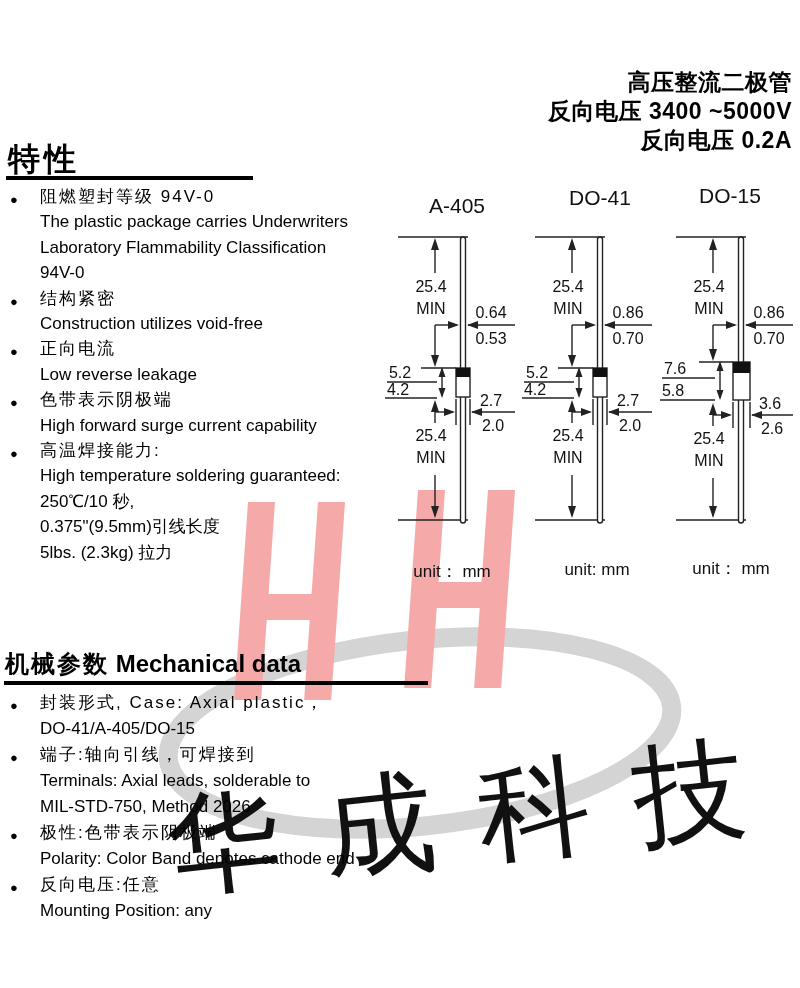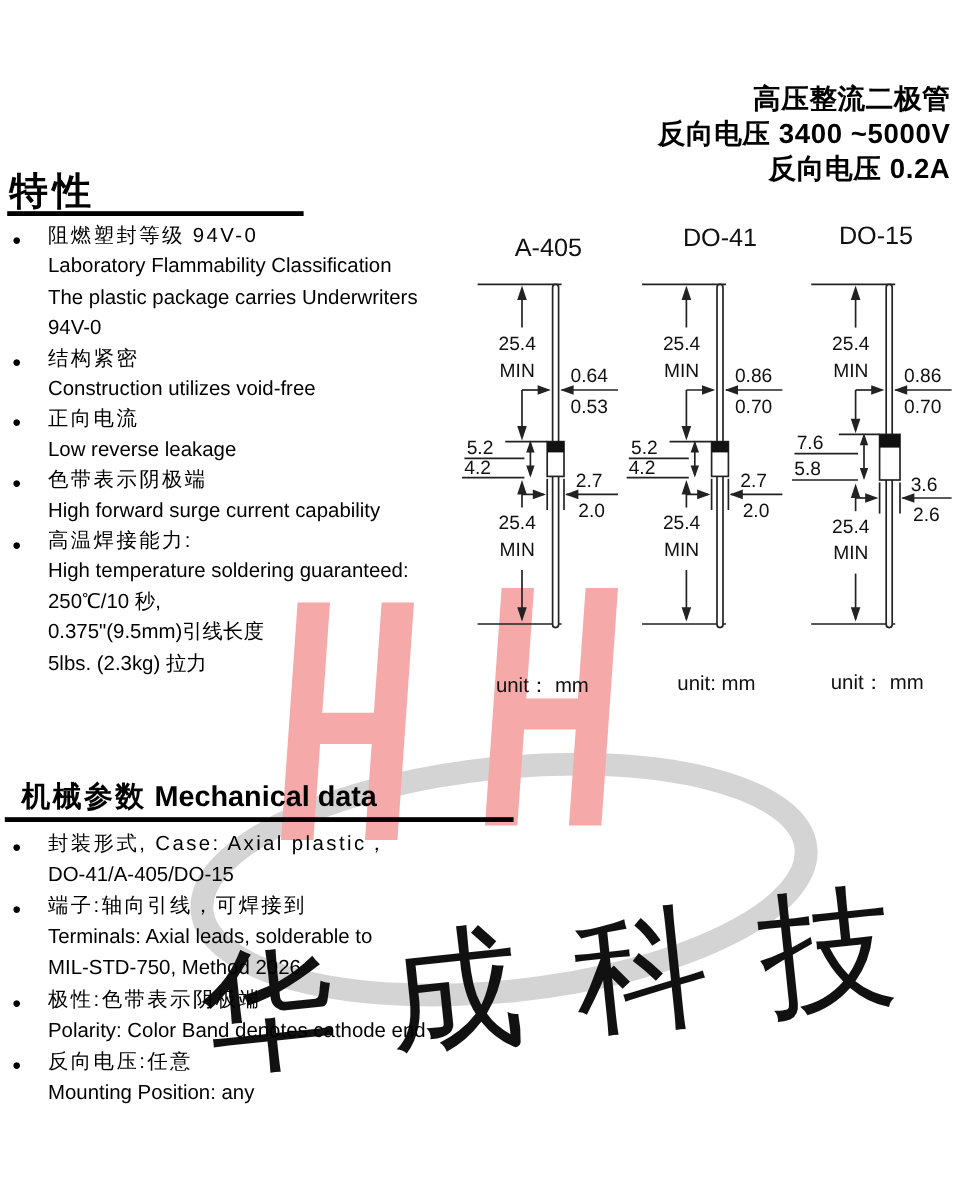--- a/index.html
+++ b/index.html
@@ -15,21 +15,21 @@
     font-weight:bold; font-size:23px; line-height:29px; letter-spacing:0.5px;margin-top:20px;
   }
 
   .feat-head {
     position:absolute; top:138px; left:8px;
     font-weight:bold; font-size:32px; letter-spacing:4px;
   }
   .feat-rule { position:absolute; top:176px; left:6px; width:247px; height:4px; background:#000; }
 
   .mech-head {
-    position:absolute; top:648px; left:18px;
+    position:absolute; top:648px; left:5px;
     font-weight:bold; font-size:24px;text-align:center;
   }
   .mech-head .cn { letter-spacing:2px; }
   .mech-rule { position:absolute; top:681px; left:4px; width:424px; height:4px; background:#000; }
 
   .lines { position:absolute; left:0; width:395px; }
   .feat-lines { top:184px; }
   .mech-lines { top:690px; }
   .line { position:relative; padding-left:40px; font-size:17px; line-height:25.4px; white-space:nowrap; }
   .mech-lines .line { line-height:26px; }
@@ -71,22 +71,22 @@
       <div>高压整流二极管</div>
       <div>反向电压 3400 ~5000V</div>
       <div>反向电压 0.2A</div>
     </div>
 
     <div class="feat-head">特性</div>
     <div class="feat-rule"></div>
 
     <div class="lines feat-lines">
       <div class="line cn"><span class="dot">●</span><span>阻燃塑封等级 94V-0</span></div>
+      <div class="line"><span>The plastic package carries Underwriters</span></div>
       <div class="line"><span>Laboratory Flammability Classification</span></div>
-      <div class="line"><span>The plastic package carries Underwriters</span></div>
       <div class="line"><span>94V-0</span></div>
       <div class="line cn"><span class="dot">●</span><span>结构紧密</span></div>
       <div class="line"><span>Construction utilizes void-free</span></div>
       <div class="line cn"><span class="dot">●</span><span>正向电流</span></div>
       <div class="line"><span>Low reverse leakage</span></div>
       <div class="line cn"><span class="dot">●</span><span>色带表示阴极端</span></div>
       <div class="line"><span>High forward surge current capability</span></div>
       <div class="line cn"><span class="dot">●</span><span>高温焊接能力:</span></div>
       <div class="line"><span>High temperature soldering guaranteed:</span></div>
       <div class="line"><span>250℃/10 秒,</span></div>

